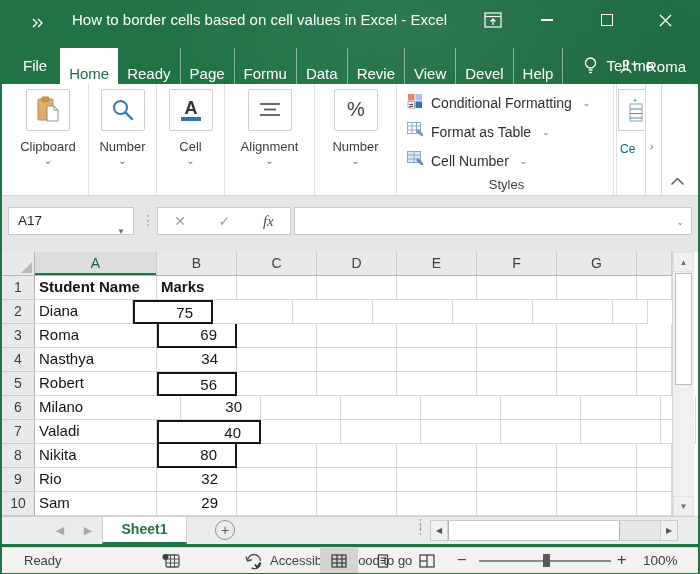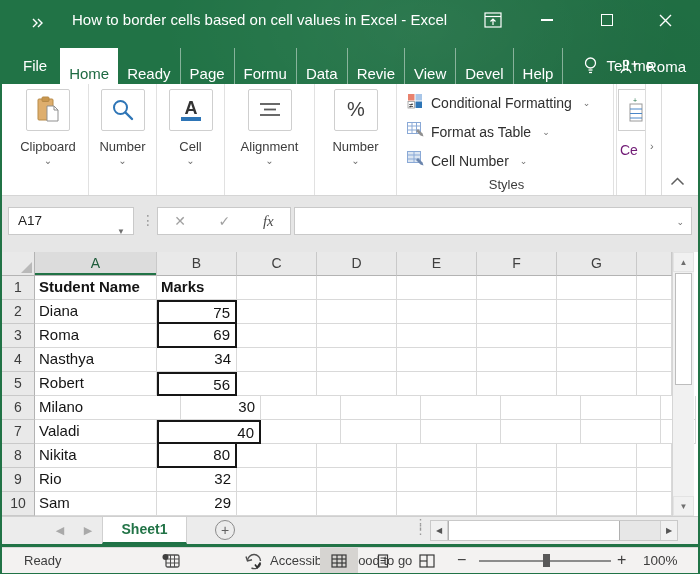--- a/index.html
+++ b/index.html
@@ -32,21 +32,21 @@
   .gibox{width:44px;height:42px;border:1px solid #cfcfcf;border-radius:2px;background:#fff;
     display:flex;align-items:center;justify-content:center;}
   .glabel{margin-top:8px;font-size:13px;color:#3c3c3c;}
   .gchev{margin-top:3px;font-size:10px;line-height:8px;color:#6f6f6f;}
   .stylesgroup{width:220px;position:relative;border-right:1px solid #e1e1e1;padding-top:4px;}
   .stylebtn{height:29px;display:flex;align-items:center;gap:7px;padding-left:10px;font-size:14px;color:#2f2f2f;white-space:nowrap;}
   .stylebtn .chev{font-size:9px;color:#6f6f6f;margin-left:4px;}
   .styleslabel{position:absolute;bottom:3px;left:0;right:0;text-align:center;font-size:13px;color:#3c3c3c;}
   .cellsbox{position:absolute;left:616px;top:5px;width:36px;height:42px;border:1px solid #cfcfcf;background:#fff;
     display:flex;align-items:center;justify-content:center;}
-  .cellslabel{position:absolute;left:618px;top:58px;font-size:14px;color:#701a75;}
+  .cellslabel{position:absolute;left:618px;top:58px;font-size:12px;color:#0369a1;}
   .morestrip{position:absolute;left:643px;top:0;width:17px;height:111px;background:#fff;
     border-left:1px solid #dcdcdc;border-right:1px solid #dcdcdc;}
   .morestrip span{position:absolute;top:56px;left:4px;font-size:11px;color:#6f6f6f;}
   .collapsebtn{position:absolute;right:10px;bottom:6px;width:22px;height:16px;display:flex;align-items:center;justify-content:center;}
   
   .fstrip{height:56px;margin:0 2px;background:#e6e6e6;position:relative;}
   .namebox{position:absolute;left:6px;top:11px;width:126px;height:28px;background:#fff;border:1px solid #c9c9c9;
     font-size:13.5px;color:#222;line-height:26px;padding-left:9px;}
   .namebox .dd{position:absolute;right:8px;top:11px;font-size:8px;color:#6f6f6f;}
   .fgrip{position:absolute;left:139px;top:16px;color:#9a9a9a;font-size:14px;letter-spacing:0;}
@@ -65,21 +65,21 @@
   .colh{height:24px;background:#e9e9e9;border-right:1px solid #c9c9c9;border-bottom:1px solid #b3b3b3;
     text-align:center;line-height:23px;font-size:14px;color:#3f3f3f;}
   .colh.sel{background:#dcdcdc;color:#1e5c3a;box-shadow:inset 0 -2px 0 #217346;}
   .gbody{position:relative;}
   .grow{display:flex;height:24px;}
   .rowh{width:33px;background:#e9e9e9;border-right:1px solid #b3b3b3;border-bottom:1px solid #c9c9c9;
     text-align:center;font-size:14px;color:#3d3d3d;line-height:23px;}
   .gcell{height:24px;border-right:1px solid #d9d9d9;border-bottom:1px solid #d9d9d9;background:#fff;
     font-size:15px;color:#141414;line-height:22px;padding:0 4px;white-space:nowrap;overflow:hidden;}
   .gcell.bold{font-weight:bold;}
-  .gcell.num{text-align:right;padding-right:5px;}
+  .gcell.num{text-align:right;padding-right:18px;}
   .gcell.bcell{border:2px solid #161616;}
   .gcell.joined{border-top:none;}
   .vscroll{position:absolute;left:670px;top:0;width:22px;height:264px;background:#f1f1f1;border-left:1px solid #d5d5d5;}
   .vs-up,.vs-down{position:absolute;left:0;width:100%;height:20px;display:flex;align-items:center;justify-content:center;
     font-size:8px;color:#6f6f6f;background:#f1f1f1;border:1px solid #e3e3e3;}
   .vs-up{top:0;} .vs-down{bottom:0;}
   .vs-thumb{position:absolute;left:2px;right:2px;top:21px;height:112px;background:#fff;border:1px solid #bdbdbd;}
   
   .tabstrip{height:28px;margin:0 2px;background:#ececec;border-top:1px solid #cfcfcf;position:relative;font-size:14px;}
   .snav{position:absolute;top:0;height:27px;width:20px;display:flex;align-items:center;justify-content:center;color:#a9a9a9;font-size:11px;}
@@ -337,21 +337,21 @@
           <div class="gcell bold" style="width:80px">Marks</div>
           <div class="gcell" style="width:80px"></div>
           <div class="gcell" style="width:80px"></div>
           <div class="gcell" style="width:80px"></div>
           <div class="gcell" style="width:80px"></div>
           <div class="gcell" style="width:80px"></div>
           <div class="gcell" style="width:35px"></div>
         </div>
         <div class="grow">
           <div class="rowh">2</div>
-          <div class="gcell" style="width:122px">Diana</div>
+          <div class="gcell" style="width:98px">Diana</div>
           <div class="gcell num bcell" style="width:80px">75</div>
           <div class="gcell" style="width:80px"></div>
           <div class="gcell" style="width:80px"></div>
           <div class="gcell" style="width:80px"></div>
           <div class="gcell" style="width:80px"></div>
           <div class="gcell" style="width:80px"></div>
           <div class="gcell" style="width:35px"></div>
         </div>
         <div class="grow">
           <div class="rowh">3</div>

